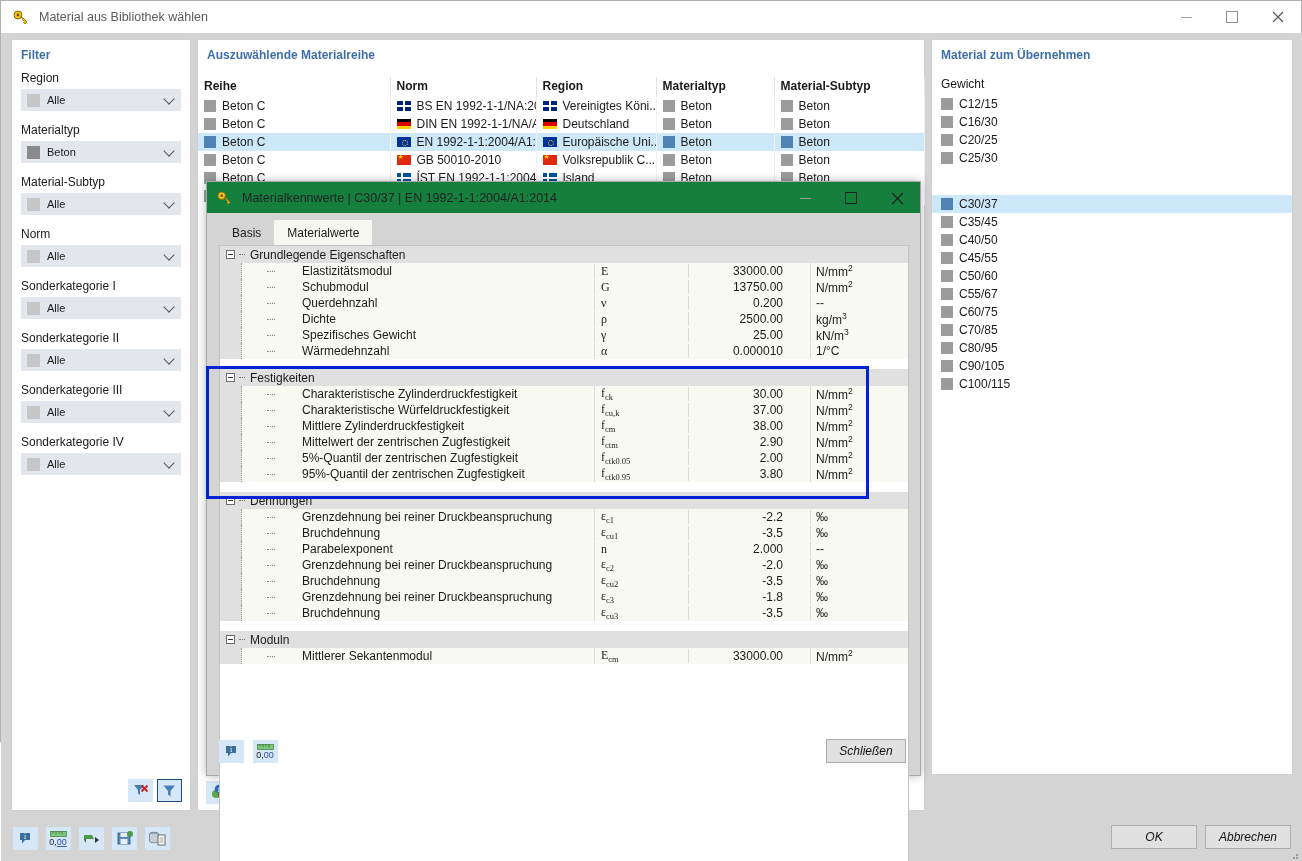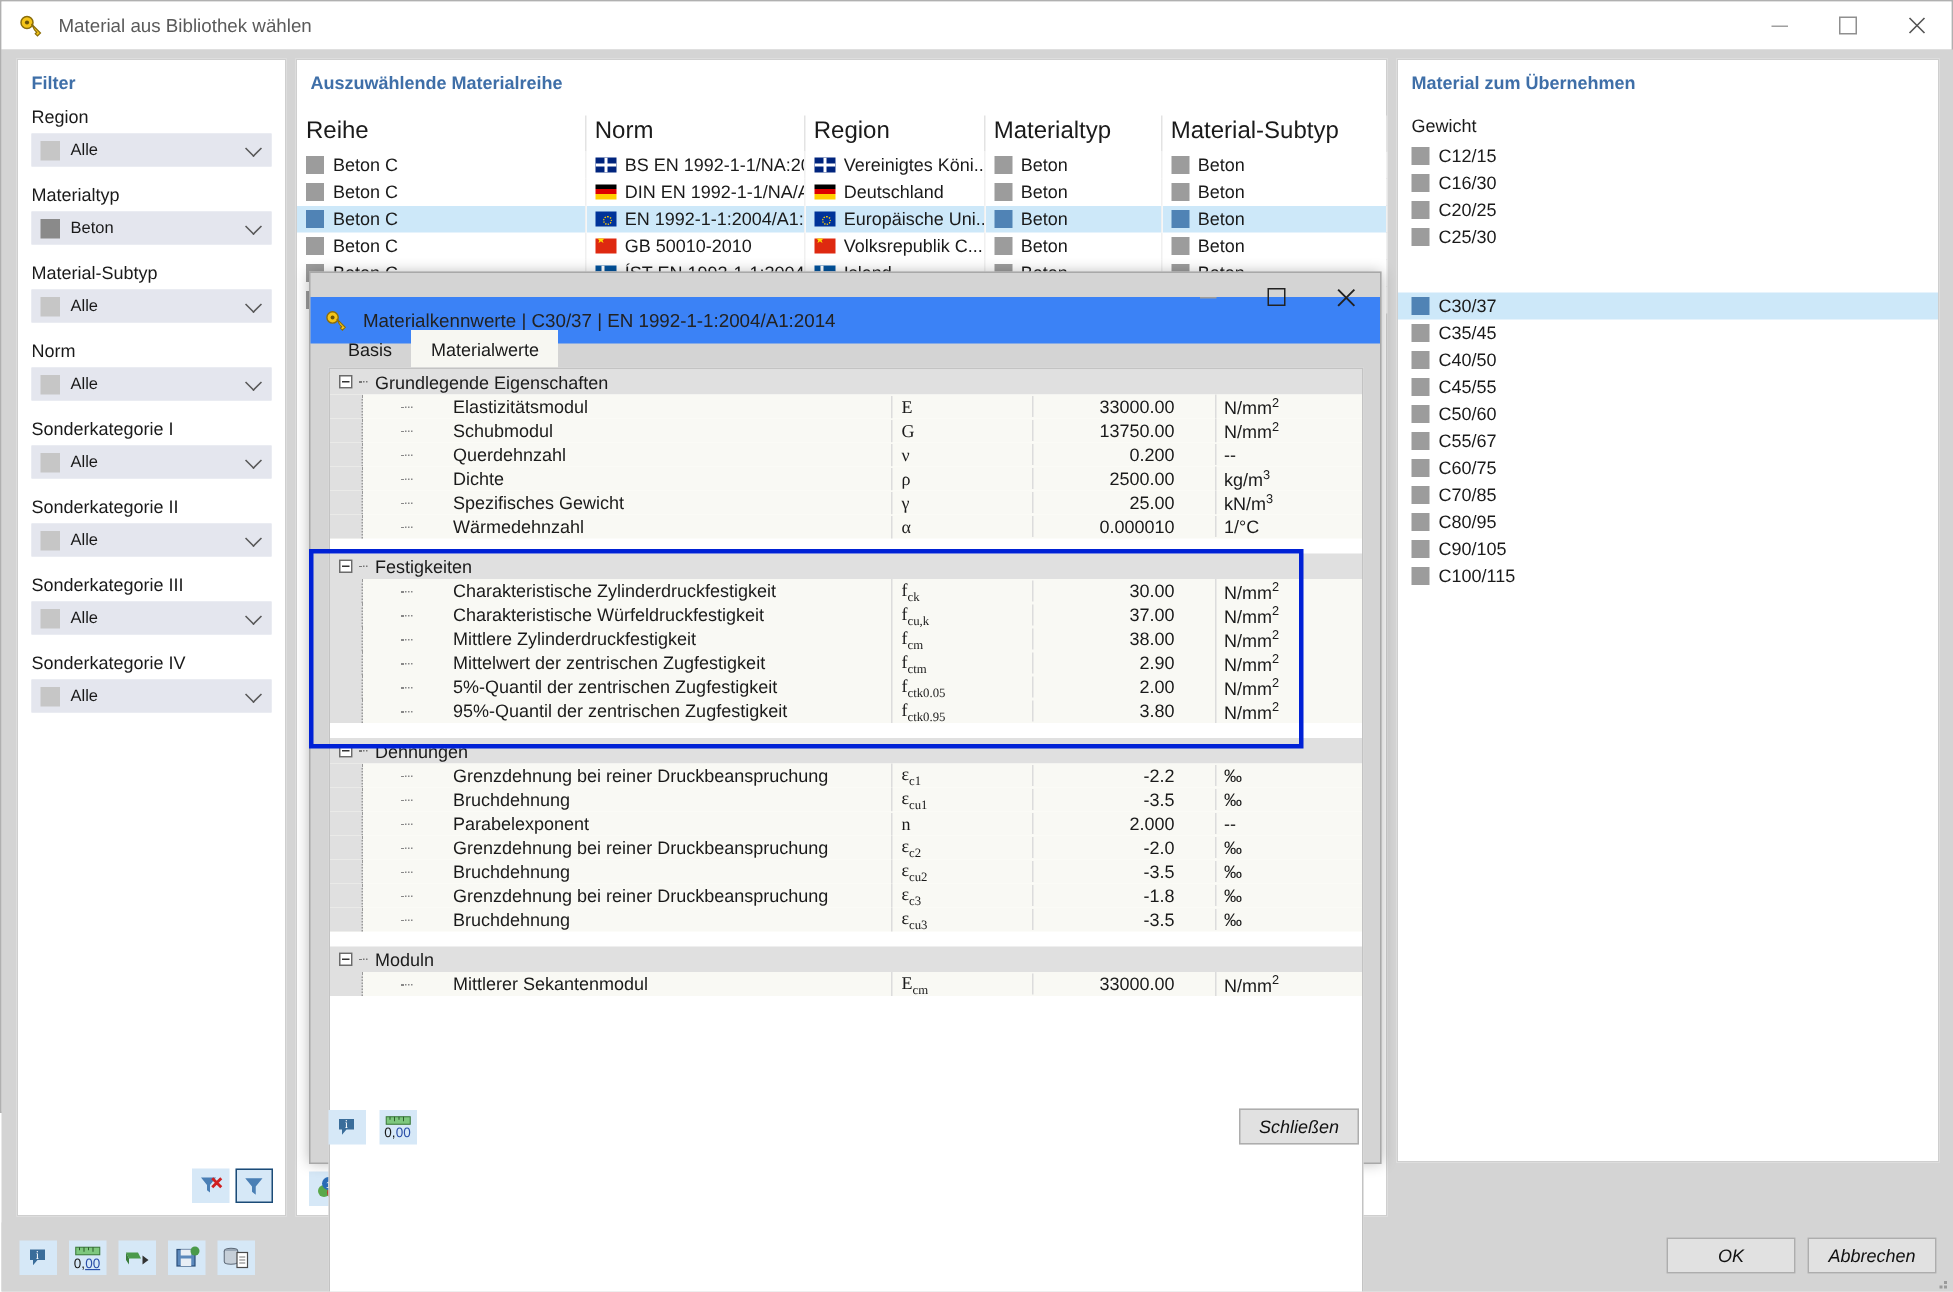--- a/index.html
+++ b/index.html
@@ -61,21 +61,21 @@
   .ficon.sel { border:1px solid #1b4b77; background:#d6e8f7; }
 
   
   #table-panel {
     position:absolute; left:196px; top:6px; width:728px; height:772px;
     background:#ffffff; border:1px solid #cfcfcf;
   }
   #table-panel .panel-head { padding:8px 0 6px 9px; }
   .tbl { width:100%; border-collapse:collapse; table-layout:fixed; }
   .tbl th {
-    text-align:left; font-weight:normal; font-size:16px; color:#1a1a1a;
+    text-align:left; font-weight:bold; font-size:12px; color:#1a1a1a;
     padding:2px 6px 4px 6px; border-right:1px solid #e3e3e3; background:#ffffff;
   }
   .tbl td {
     font-size:12px; padding:1px 6px; border-right:1px solid #f0f0f0;
     white-space:nowrap; overflow:hidden; text-overflow:ellipsis;
     height:18px; line-height:16px;
   }
   .tbl tr.sel td { background:#cde8f9; }
   .cellwrap { display:flex; align-items:center; gap:6px; }
   .sq { width:12px; height:12px; background:#9c9c9c; flex:0 0 auto; }
@@ -127,21 +127,21 @@
     display:flex; align-items:center; justify-content:center; cursor:default;font-style:italic;
   }
   #grip { position:absolute; right:4px; bottom:3px; width:10px; height:10px; }
 
   
   #modal {
     position:absolute; left:205px; top:180px; width:715px; height:595px;
     background:#d4d4d4; border:1px solid #a8a8a8;
     box-shadow:0 0 9px rgba(0,0,0,.28);
   }
-  #modal-title { height:31px; background:#3b82f6; display:flex; align-items:center;margin-top:16px; }
+  #modal-title { height:31px; background:#15803d; display:flex; align-items:center; }
   #modal-title .tb-icon { margin-left:10px; margin-right:9px; width:16px; height:16px; position:relative;}
   #modal-title .mt-text { font-size:12.5px; color:#222; }
   #modal-title .winbtns { height:31px; }
   #modal-title .winbtn { color:#222; }
   #modal-title .winbtn.min::before { background:#9d9d9d; }
   #modal-title .winbtn.max::before { border-color:#222; }
 
   #tabs { position:absolute; left:12px; top:38px; display:flex; }
   .tab { height:25px; padding:0 13px; display:flex; align-items:center; font-size:12px; color:#1a1a1a; background:transparent; }
   .tab.active { background:#f7f7f2; }

